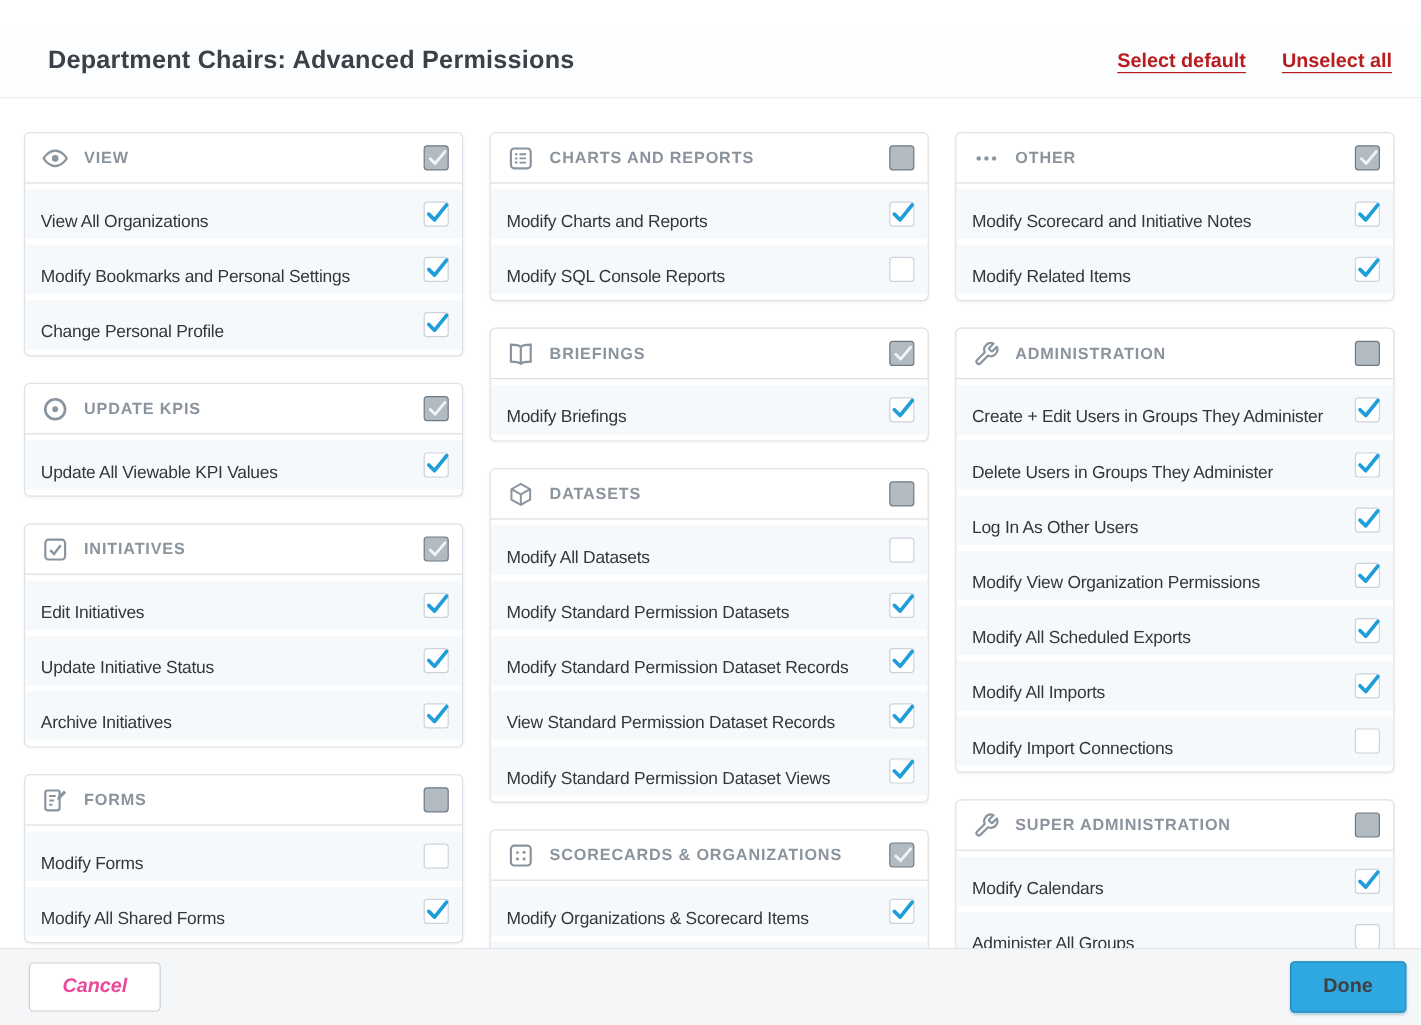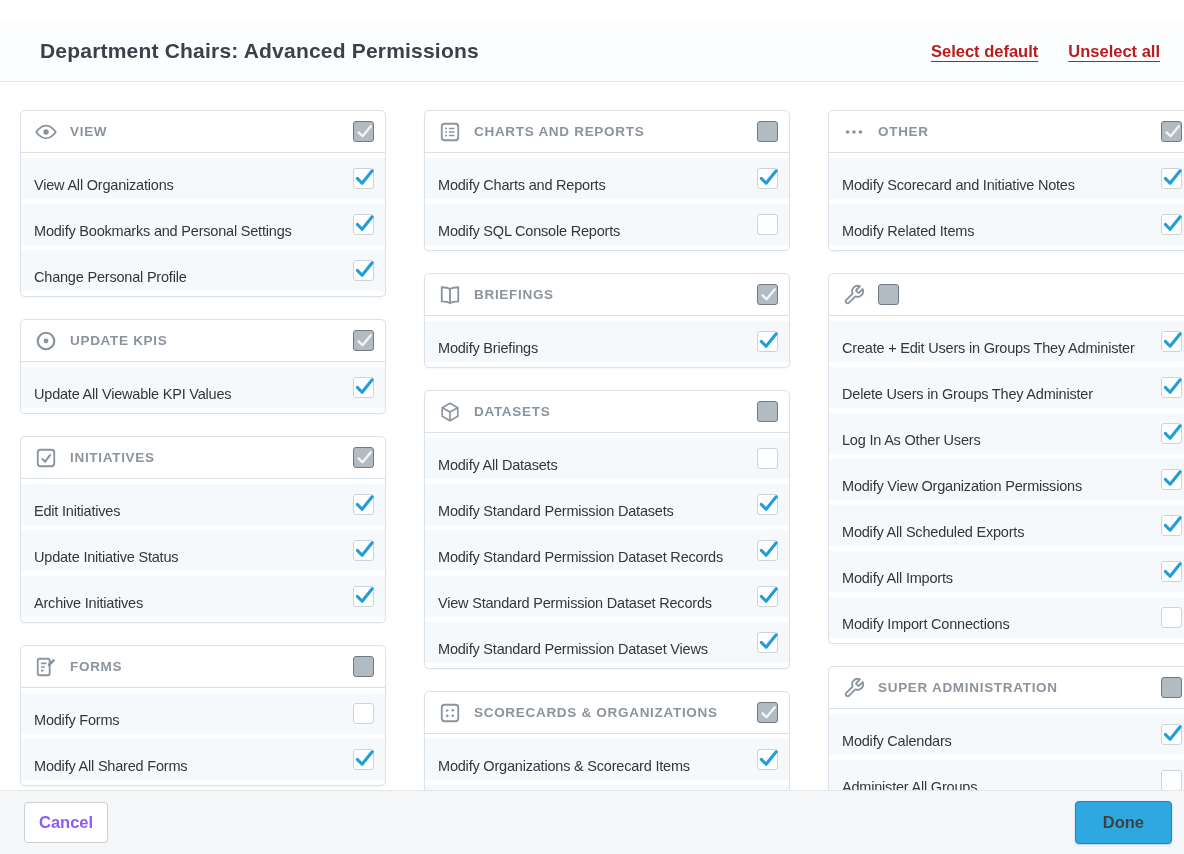--- a/index.html
+++ b/index.html
@@ -22,21 +22,21 @@
   .top-link {
     color:#b91c1c; font-weight:bold; font-size:16.5px;
     text-decoration:underline; text-underline-offset:4px;
     margin-left:30px; cursor:pointer;
   }
 
   
   .main {
     flex:1 1 auto; overflow:hidden;
     padding:28px 22px 0 20px;
-    display:flex; gap:38px;
+    display:flex; gap:22px;
     background:#ffffff;
   }
   .col { width:366px; flex:0 0 366px; display:flex; flex-direction:column; gap:22px; }
 
   .card {
     background:#ffffff;
     border:1px solid #dce2e7; border-radius:5px;
     box-shadow:0 1px 2px rgba(40,50,60,0.05);
     padding-bottom:5px;
   }
@@ -80,23 +80,24 @@
     background:#f4f6f7; border-top:1px solid #e3e7ea;
     display:flex; align-items:center; justify-content:space-between;
     padding:0 12px 0 24px;
   }
   .btn {
     font-family:"Liberation Sans", sans-serif;
     font-size:16.5px; font-weight:bold;
     border-radius:4px; cursor:pointer;
   }
   .btn-cancel {
-    background:#ffffff; color:#8b5cf6;
+    background:#ffffff; color:#ec4899;
     border:1px solid #c9cfd5;
-    padding:10px 14px;
+    padding:10px 27px;
+    font-style:italic;
   }
   .btn-done {
     background:#2fa7e0; color:#404040;
     border:1px solid #1e86b8;
     padding:11px 27px;
     box-shadow:0 1px 2px rgba(30,134,184,0.3);
   }
 </style>
 </head>
 <body>
@@ -409,20 +410,21 @@
           </span>
         </div>
       </section>
       <section class="card">
         <div class="card-header">
           <span class="card-icon">
             <svg width="22" height="22" viewBox="0 0 24 24" fill="none" stroke="#8a949e" stroke-width="2" stroke-linejoin="round">
               <path d="M14.7 6.3a1 1 0 0 0 0 1.4l1.6 1.6a1 1 0 0 0 1.4 0l3.77-3.77a6 6 0 0 1-7.94 7.94l-6.91 6.91a2.12 2.12 0 0 1-3-3l6.91-6.91a6 6 0 0 1 7.94-7.94l-3.76 3.76z"></path>
             </svg>
           </span>
+          <span class="card-title">ADMINISTRATION</span>
           <span class="cb hdrcb" role="checkbox" aria-checked="mixed"></span>
         </div>
         <div class="card-row">
           <span class="row-label">Create + Edit Users in Groups They Administer</span>
           <span class="cb rowcb" role="checkbox" aria-checked="true">
             <svg width="23" height="23" viewBox="0 0 24 24" fill="none" stroke="#1f9ed9" stroke-width="3.2" stroke-linecap="round" stroke-linejoin="round">
               <path d="M4.5 13l5 5L20 5"></path>
             </svg>
           </span>
         </div>

